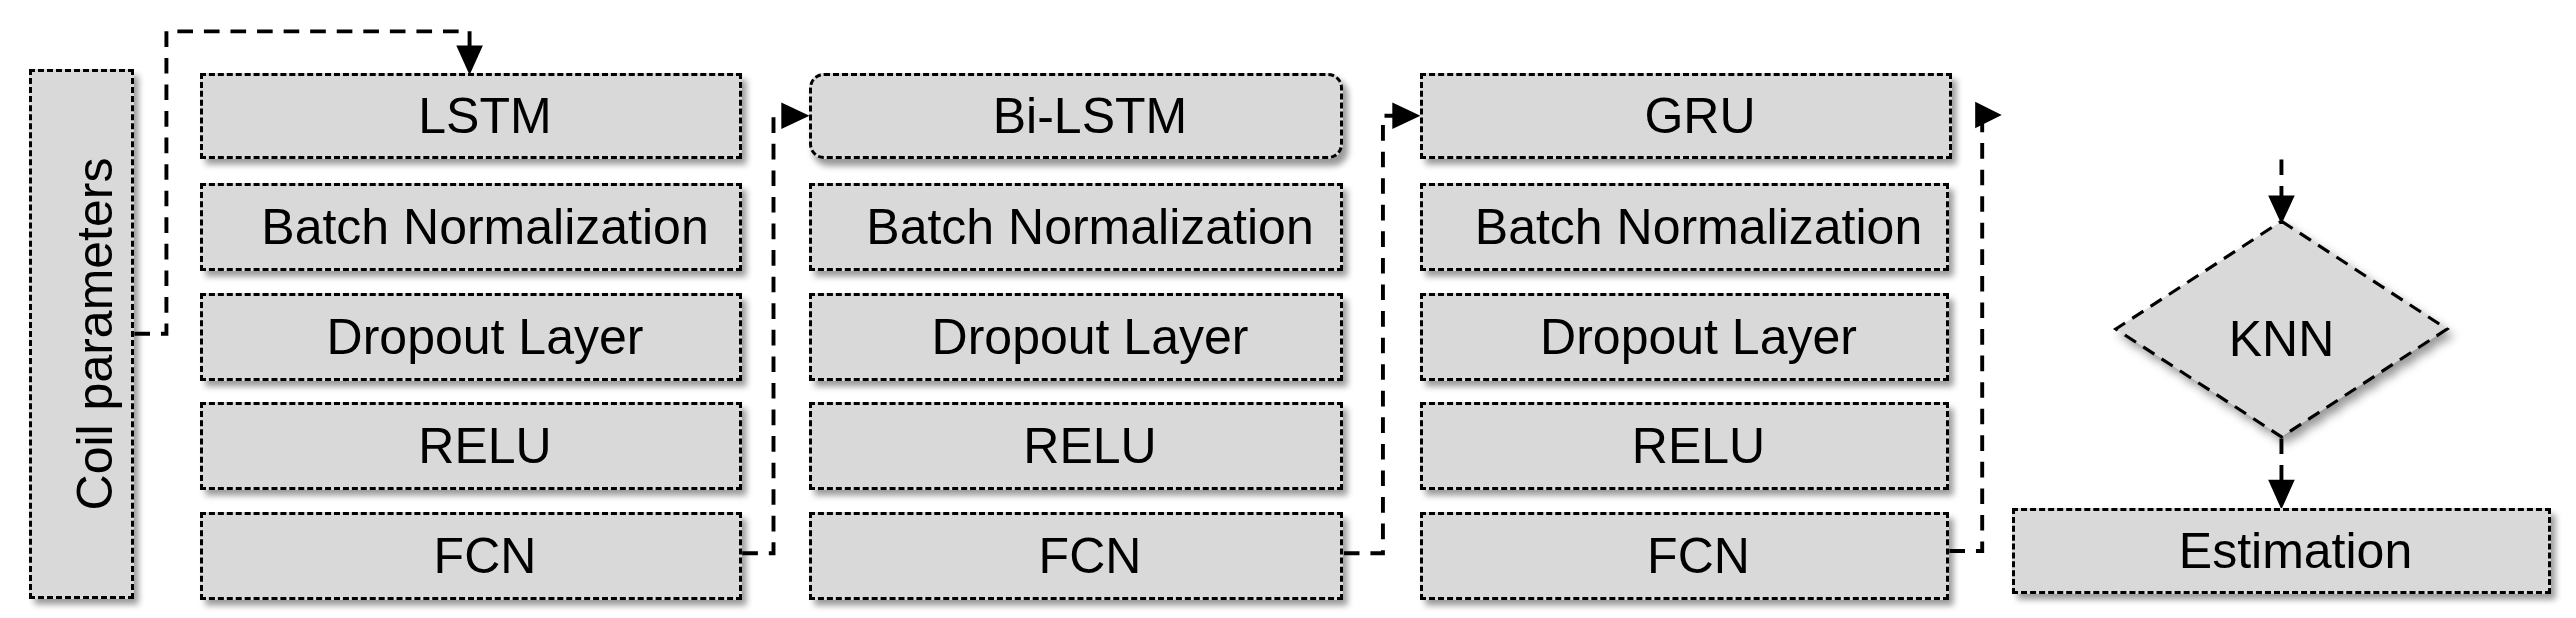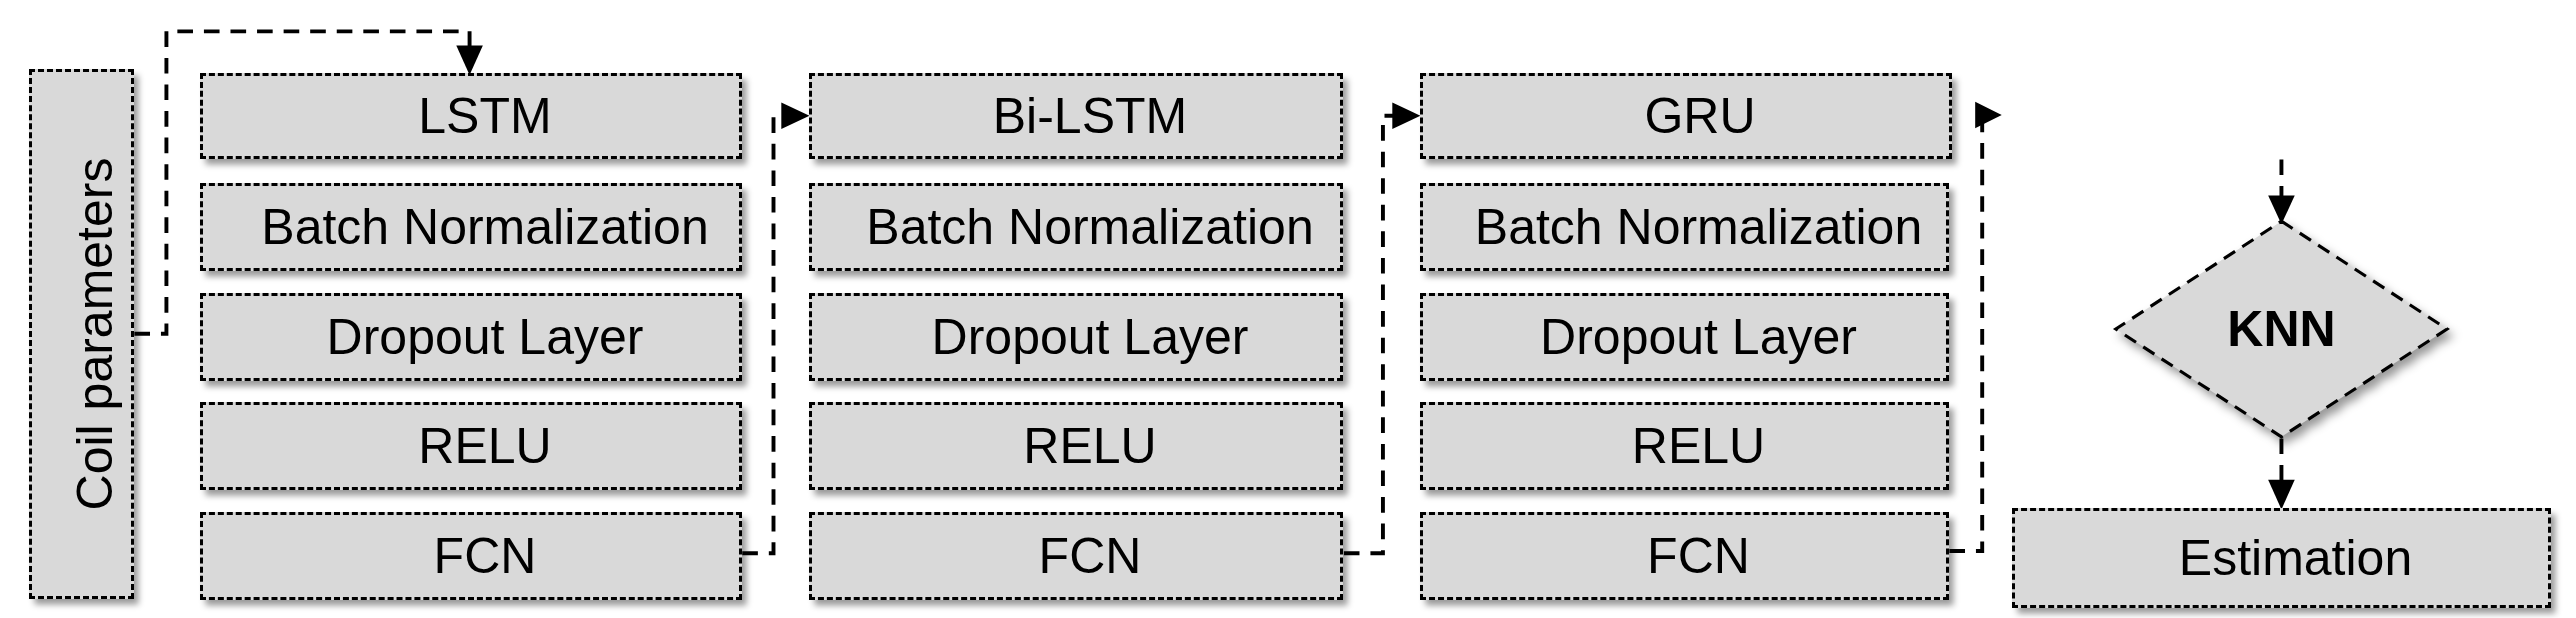--- a/index.html
+++ b/index.html
@@ -105,31 +105,31 @@
   <div class="box" style="left:29px; top:69px; width:105px; height:530px;">
     <span class="vert">Coil parameters</span>
   </div>
 
   <div class="box" style="left:200px; top:73px;  width:542px; height:86px;">LSTM</div>
   <div class="box" style="left:200px; top:183px; width:542px; height:88px;">Batch Normalization</div>
   <div class="box" style="left:200px; top:293px; width:542px; height:88px;">Dropout Layer</div>
   <div class="box" style="left:200px; top:402px; width:542px; height:88px;">RELU</div>
   <div class="box" style="left:200px; top:512px; width:542px; height:88px;">FCN</div>
 
-  <div class="box" style="left:809px; top:73px;  width:534px; height:86px;">Bi-LSTM</div>
+  <div class="box" style="left:809px; top:73px;  width:534px; height:86px;border-radius:15px;">Bi-LSTM</div>
   <div class="box" style="left:809px; top:183px; width:534px; height:88px;">Batch Normalization</div>
   <div class="box" style="left:809px; top:293px; width:534px; height:88px;">Dropout Layer</div>
   <div class="box" style="left:809px; top:402px; width:534px; height:88px;">RELU</div>
   <div class="box" style="left:809px; top:512px; width:534px; height:88px;">FCN</div>
 
   <div class="box" style="left:1420px; top:73px;  width:532px; height:86px;">GRU</div>
   <div class="box" style="left:1420px; top:183px; width:529px; height:88px;">Batch Normalization</div>
   <div class="box" style="left:1420px; top:293px; width:529px; height:88px;">Dropout Layer</div>
   <div class="box" style="left:1420px; top:402px; width:529px; height:88px;">RELU</div>
   <div class="box" style="left:1420px; top:512px; width:529px; height:88px;">FCN</div>
 
 
-  <div class="diamond-label" style="left:2116px; top:221px; width:331px; height:216px;font-weight:bold;">KNN</div>
+  <div class="diamond-label" style="left:2116px; top:231px; width:331px; height:216px;">KNN</div>
 
-  <div class="box" style="left:2012px; top:508px; width:539px; height:100px;">Estimation</div>
+  <div class="box" style="left:2012px; top:508px; width:539px; height:86px;">Estimation</div>
 
 </div>
 
 
 </body></html>

